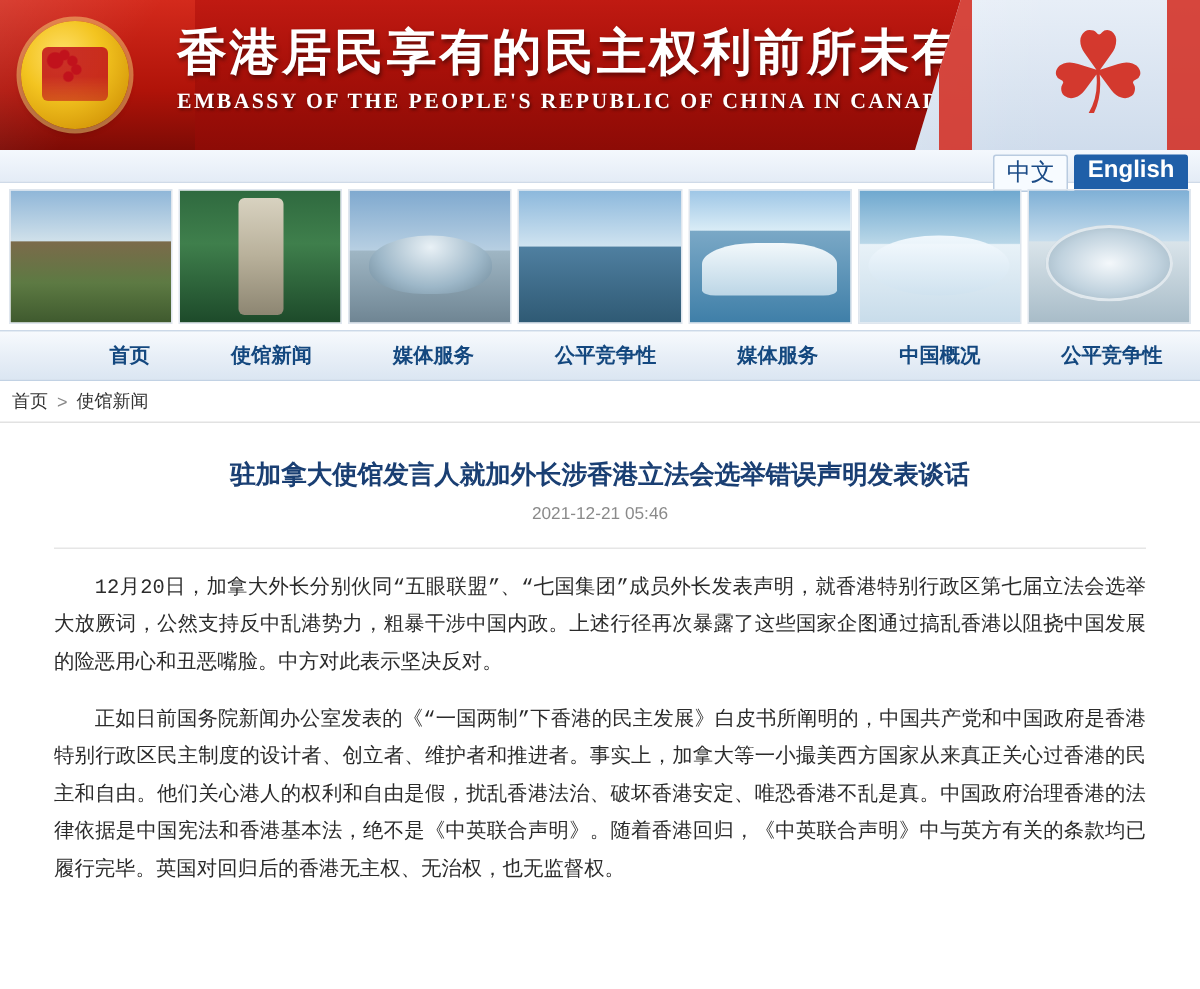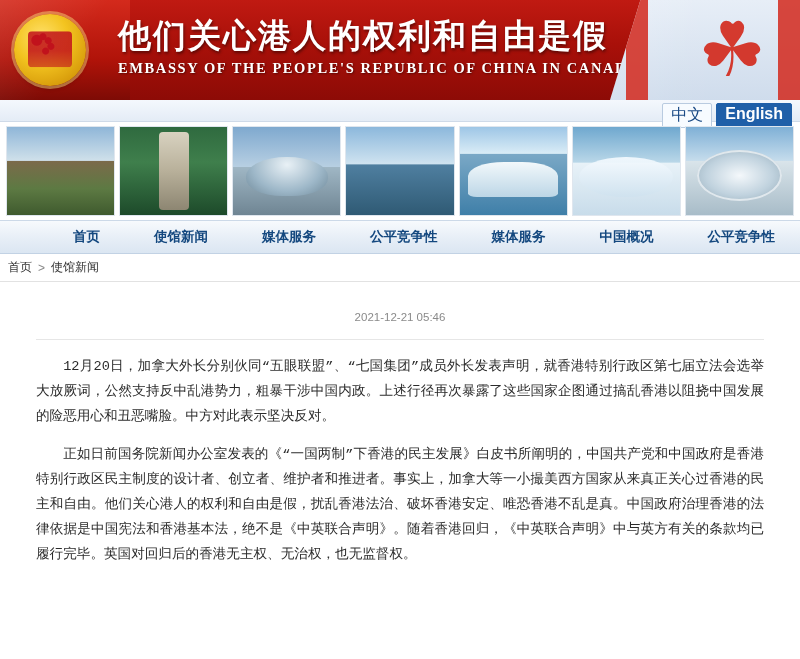--- a/index.html
+++ b/index.html
@@ -258,21 +258,21 @@
     text-indent: 2em;
   }
 </style>
 </head>
 <body>
 
 <div class="banner">
   <div class="banner-left-flag"></div>
   <div class="banner-emblem"></div>
   <div class="banner-title-wrap">
-    <div class="banner-title-cn">他们关心港人的权利和自由是假</div>
+    <div class="banner-title-cn">香港居民享有的民主权利前所未有</div>
     <div class="banner-title-en">EMBASSY OF THE PEOPLE'S REPUBLIC OF CHINA IN CANADA</div>
   </div>
   <div class="banner-right-flag">
     <div class="maple-bar-left"></div>
     <div class="maple-bar-right"></div>
     <div class="maple">☘</div>
   </div>
 </div>
 
 <div class="langbar">
@@ -302,20 +302,21 @@
   <a>公平竞争性</a>
 </div>
 
 <div class="crumbbar">
   <a class="crumb">首页</a>
   <span class="sep">&gt;</span>
   <span class="crumb">使馆新闻</span>
 </div>
 
 <div class="article">
+  <div class="art-title">驻加拿大使馆发言人就加外长涉香港立法会选举错误声明发表谈话</div>
   <div class="art-date">2021-12-21 05:46</div>
   <hr class="art-rule">
   <div class="art-body">
     <p>12月20日，加拿大外长分别伙同“五眼联盟”、“七国集团”成员外长发表声明，就香港特别行政区第七届立法会选举大放厥词，公然支持反中乱港势力，粗暴干涉中国内政。上述行径再次暴露了这些国家企图通过搞乱香港以阻挠中国发展的险恶用心和丑恶嘴脸。中方对此表示坚决反对。</p>
     <p>正如日前国务院新闻办公室发表的《“一国两制”下香港的民主发展》白皮书所阐明的，中国共产党和中国政府是香港特别行政区民主制度的设计者、创立者、维护者和推进者。事实上，加拿大等一小撮美西方国家从来真正关心过香港的民主和自由。他们关心港人的权利和自由是假，扰乱香港法治、破坏香港安定、唯恐香港不乱是真。中国政府治理香港的法律依据是中国宪法和香港基本法，绝不是《中英联合声明》。随着香港回归，《中英联合声明》中与英方有关的条款均已履行完毕。英国对回归后的香港无主权、无治权，也无监督权。</p>
 
   </div>
 </div>
 
 </body></html>

